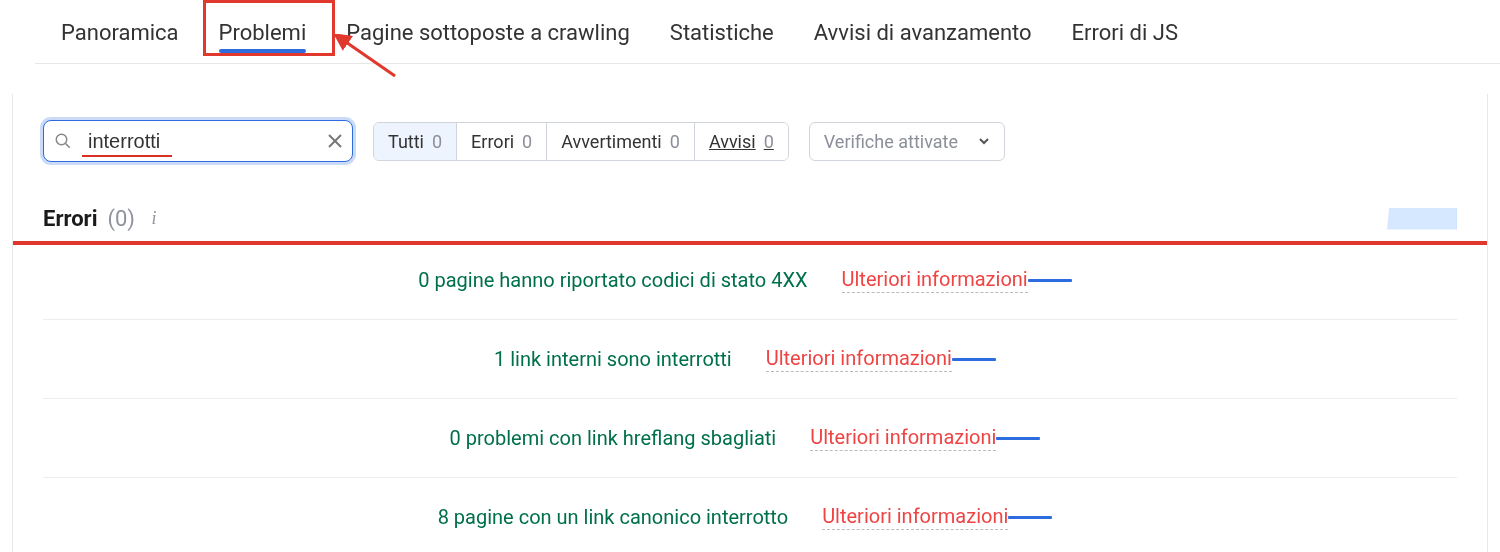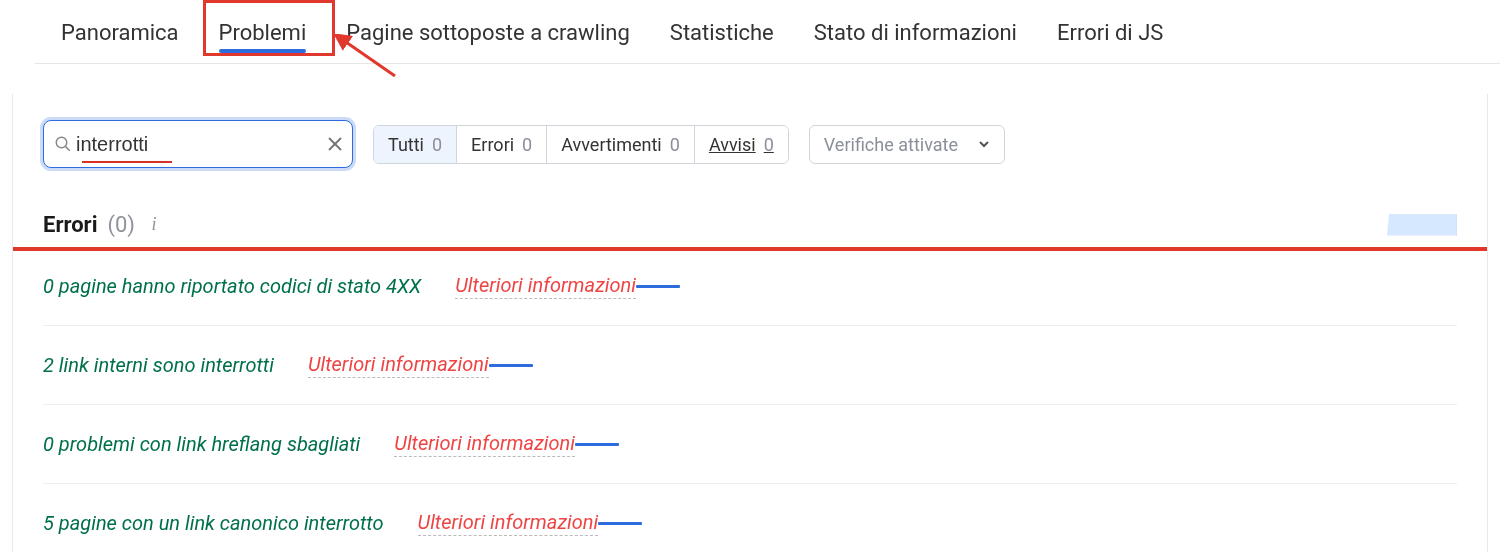--- a/index.html
+++ b/index.html
@@ -9,21 +9,21 @@
     .tab { color: #333; font-size: 22px; font-weight: 400; padding: 8px 6px 18px 6px; cursor: pointer; position: relative; }
     .tab.active::after { content: ""; position: absolute; left: 6px; right: 6px; bottom: 10px; height: 4px; background: #2d6cdf; border-radius: 2px; }
     .tab-highlight-box { position: absolute; border: 3px solid #e0382d; pointer-events: none; top: 0; }
     .arrow-annotation { position: absolute; pointer-events: none; }
 
     .content-wrap { padding: 30px 12px 0 12px; }
     .panel { background: #fff; border: 1px solid #e8e8e8; border-top: none; padding: 26px 30px 0 30px; }
 
     .filters-row { display: flex; align-items: center; gap: 20px; flex-wrap: wrap; }
 
-    .search-box { position: relative; display: flex; align-items: center; width: 310px; height: 48px; border: 1px solid #2d6cdf; border-radius: 8px; background: #fff; box-shadow: 0 0 0 3px rgba(45,108,223,0.25); padding: 0 10px; gap: 4px; }
+    .search-box { position: relative; display: flex; align-items: center; width: 310px; height: 42px; border: 1px solid #2d6cdf; border-radius: 8px; background: #fff; box-shadow: 0 0 0 3px rgba(45,108,223,0.25); padding: 0 10px; gap: 16px; }
     .search-icon { width: 18px; height: 18px; color: #888; flex-shrink: 0; }
     .search-input { flex: 1; border: none; outline: none; font-size: 20px; color: #333; background: transparent; min-width: 0; }
     .clear-icon { width: 14px; height: 14px; color: #777; cursor: pointer; flex-shrink: 0; }
     .underline-red { position: absolute; bottom: 4px; left: 38px; height: 2px; background: #d93025; }
 
     .seg-group { display: flex; border: 1px solid #d0d4db; border-radius: 6px; overflow: hidden; }
     .seg { display: flex; align-items: center; gap: 8px; padding: 8px 14px; font-size: 18px; color: #333; border-right: 1px solid #d0d4db; background: #fff; cursor: pointer; }
     .seg:last-child { border-right: none; text-decoration: underline; }
     .seg.active { background: #eef4fd; }
     .seg-count { color: #8a8f99; font-size: 18px; }
@@ -32,35 +32,35 @@
     .chev-icon { width: 12px; height: 12px; color: #555; }
 
     .section-head { display: flex; align-items: center; justify-content: space-between; margin-top: 44px; padding-bottom: 10px; position: relative; }
     .section-head-left { display: flex; align-items: center; gap: 10px; }
     .section-title { font-size: 22px; font-weight: 700; color: #1a1a1a; }
     .section-count { font-size: 22px; color: #8e939c; font-weight: 400; }
     .info-icon-wrap { width: 18px; height: 18px; color: #8e939c; font-style: italic; font-family: Georgia, serif; font-size: 18px; display: flex; align-items: center; justify-content: center; cursor: pointer; }
     .section-badge { width: 70px; height: 22px; background: #d6e8ff; clip-path: polygon(3% 0, 100% 0, 100% 100%, 0 100%); border-right: 1px solid #cfe2fb; }
     .section-underline { position: absolute; left: -30px; right: -30px; height: 4px; bottom: -4px; background: #e0382d; }
 
-    .issue-row { display: flex; align-items: center; justify-content: flex-start; padding: 26px 0; border-bottom: 1px solid #ededed; font-style: italic; }
+    .issue-row { display: flex; align-items: center; justify-content: center; padding: 26px 0; border-bottom: 1px solid #ededed; }
     .issue-left { display: flex; align-items: center; gap: 34px; }
     .issue-title { color: #00704a; font-size: 20px; }
     .more-link { color: #ef4444; font-size: 20px; border-bottom: 1px dashed #bbb; padding-bottom: 1px; cursor: pointer; }
     .sparkline { width: 44px; height: 3px; background: #2d6cdf; border-radius: 1px; margin-right: 10px; }
   </style>
 </head>
 <body>
 
 <div class="tabs-bar">
   <span class="tab">Panoramica</span>
   <span class="tab active">Problemi</span>
   <span class="tab">Pagine sottoposte a crawling</span>
   <span class="tab">Statistiche</span>
-  <span class="tab">Stato di informazioni</span>
+  <span class="tab">Avvisi di avanzamento</span>
   <span class="tab">Errori di JS</span>
 
   <div class="tab-highlight-box" style="left:168px; width:132px; height:56px;"></div>
   <svg class="arrow-annotation" style="left:300px; top:34px; width:70px; height:50px;" viewBox="0 0 70 50">
     <defs>
         <marker id="ahead" markerWidth="6" markerHeight="6" refX="2" refY="3" orient="auto">
           <path d="M0,0 L6,3 L0,6 Z" fill="#e0382d"></path>
         </marker>
       </defs>
     <line x1="60" y1="42" x2="8" y2="6" stroke="#e0382d" stroke-width="3" marker-end="url(#ahead)"></line>
@@ -125,36 +125,36 @@
     <div class="issue-row">
       <div class="issue-left">
         <span class="issue-title">0 pagine hanno riportato codici di stato 4XX</span>
         <span class="more-link">Ulteriori informazioni</span>
       </div>
       <div class="sparkline"></div>
     </div>
 
     <div class="issue-row">
       <div class="issue-left">
-        <span class="issue-title">2 link interni sono interrotti</span>
+        <span class="issue-title">1 link interni sono interrotti</span>
         <span class="more-link">Ulteriori informazioni</span>
       </div>
       <div class="sparkline"></div>
     </div>
 
     <div class="issue-row">
       <div class="issue-left">
         <span class="issue-title">0 problemi con link hreflang sbagliati</span>
         <span class="more-link">Ulteriori informazioni</span>
       </div>
       <div class="sparkline"></div>
     </div>
 
     <div class="issue-row" style="border-bottom:none;">
       <div class="issue-left">
-        <span class="issue-title">5 pagine con un link canonico interrotto</span>
+        <span class="issue-title">8 pagine con un link canonico interrotto</span>
         <span class="more-link">Ulteriori informazioni</span>
       </div>
       <div class="sparkline"></div>
     </div>
 
   </div>
 </div>
 
 </body></html>

